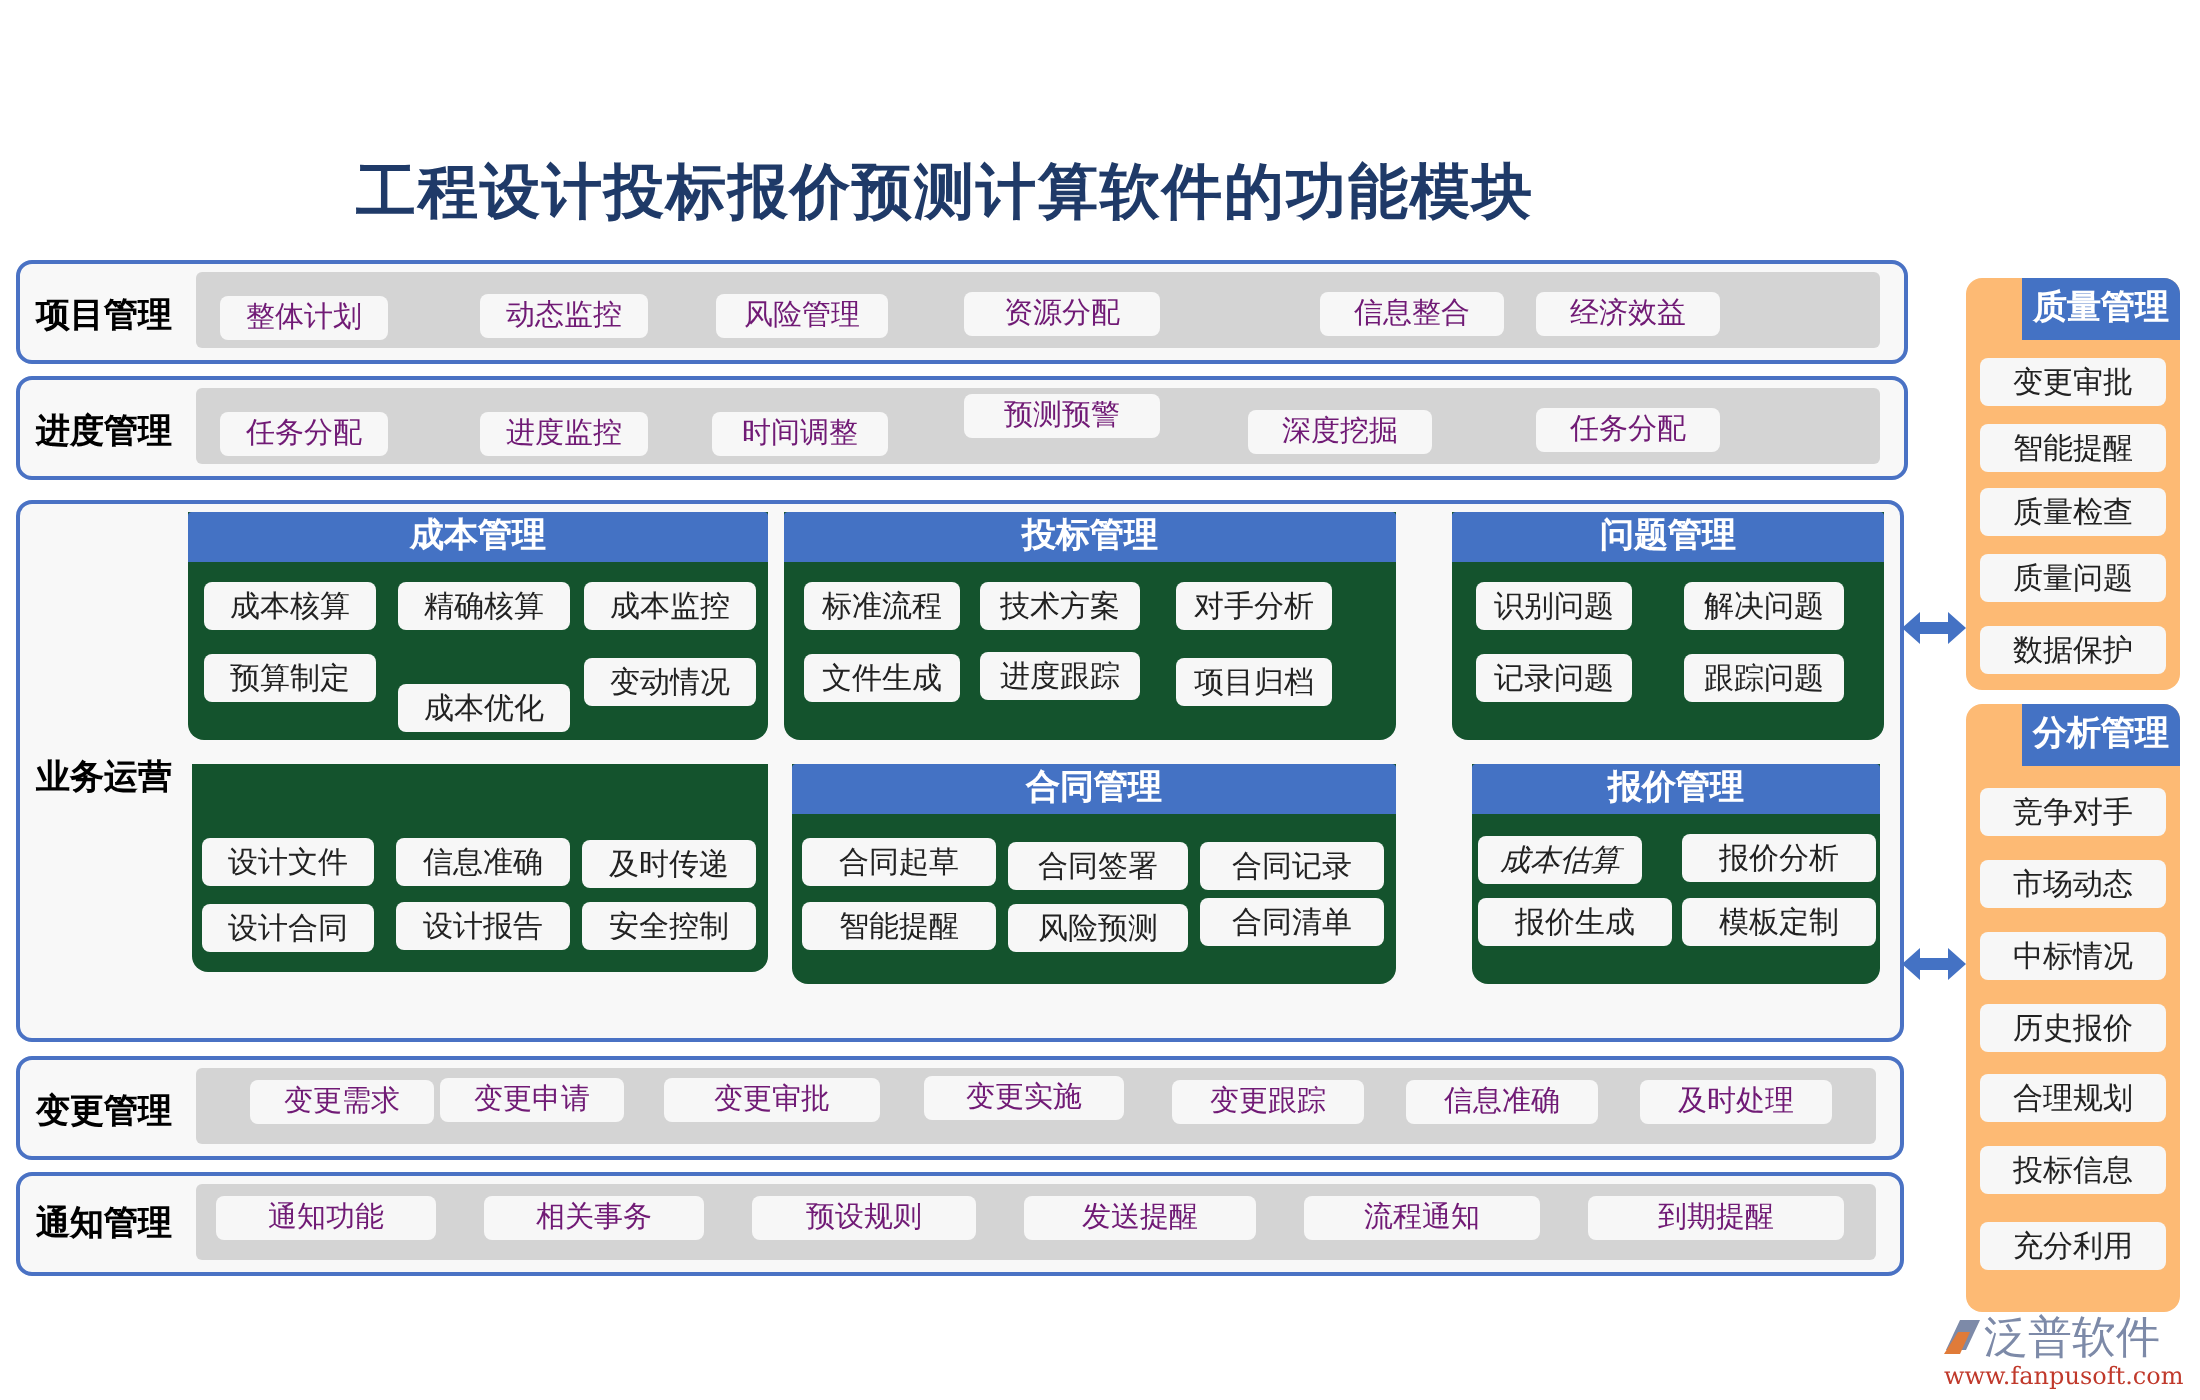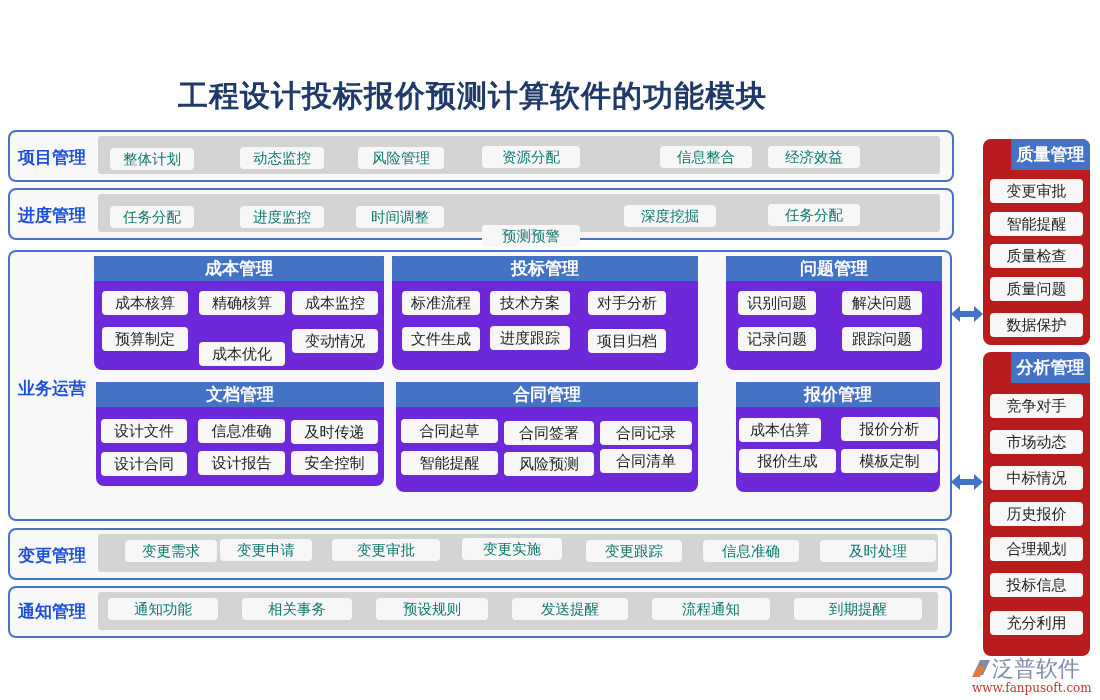--- a/index.html
+++ b/index.html
@@ -11,45 +11,45 @@
   .title {
     position: absolute; left: 178px; top: 76px; width: 620px;
     font-size: 30px; font-weight: bold; color: #1f3a68; letter-spacing: 1px;
     white-space: nowrap;
   }
   .row {
     position: absolute; left: 8px; width: 946px;
     border: 2px solid #4a72c4; border-radius: 8px; background: #f8f8f8;
   }
   .row-label {
-    position: absolute; left: 8px; font-size: 17px; font-weight: bold; color: #1d4ed8;
+    position: absolute; left: 8px; font-size: 17px; font-weight: bold; color: #000000;
     white-space: nowrap;
   }
   .row-bar {
     position: absolute; left: 88px; right: 12px; top: 4px; bottom: 6px;
     background: #d4d4d4; border-radius: 3px;
   }
   .chip {
     position: absolute; height: 22px; background: #f7f7f7; border-radius: 4px;
-    font-size: 14.5px; color: #0f766e; text-align: center; line-height: 22px; white-space: nowrap;
+    font-size: 14.5px; color: #701a75; text-align: center; line-height: 22px; white-space: nowrap;
   }
   .group {
-    position: absolute; background: #6d28d9; border-radius: 0 0 8px 8px;
+    position: absolute; background: #14532d; border-radius: 0 0 8px 8px;
   }
   .group-head {
     position: absolute; left: 0; right: 0; top: 0; height: 25px;
     background: #4472c4; color: #fff; font-size: 17px; font-weight: bold;
     text-align: center; line-height: 25px; border-radius: 2px 2px 0 0;
   }
   .gchip {
     position: absolute; height: 24px; background: #f7f7f7; border-radius: 4px;
     font-size: 15px; color: #222; text-align: center; line-height: 24px; white-space: nowrap;
   }
   .side {
-    position: absolute; left: 983px; width: 107px; background: #b91c1c;
+    position: absolute; left: 983px; width: 107px; background: #fdba74;
     border-radius: 8px; overflow: hidden; padding-left: 28px;
   }
   .side-head {
     height: 31px; background: #4472c4; color: #fff; font-size: 17px; font-weight: bold;
     text-align: center; line-height: 31px;
   }
   .side-chip {
     position: absolute; left: 7px; width: 93px; height: 24px; background: #f7f7f7;
     border-radius: 4px; font-size: 15px; text-align: center; line-height: 24px; color: #222;
   }
@@ -83,21 +83,21 @@
     <div class="chip" style="left:670px;top:10px;width:92px;">经济效益</div>
   </div>
 </div>
 
 <div class="row" style="top:188px;height:52px;">
   <div class="row-label" style="top:14px;">进度管理</div>
   <div class="row-bar">
     <div class="chip" style="left:12px;top:12px;width:84px;">任务分配</div>
     <div class="chip" style="left:142px;top:12px;width:84px;">进度监控</div>
     <div class="chip" style="left:258px;top:12px;width:88px;">时间调整</div>
-    <div class="chip" style="left:384px;top:3px;width:98px;margin-top:28px;">预测预警</div>
+    <div class="chip" style="left:384px;top:3px;width:98px;">预测预警</div>
     <div class="chip" style="left:526px;top:11px;width:92px;">深度挖掘</div>
     <div class="chip" style="left:670px;top:10px;width:92px;">任务分配</div>
   </div>
 </div>
 
 <div class="row" style="top:250px;height:271px;width:944px;">
   <div class="row-label" style="top:125px;">业务运营</div>
 
   <div class="group" style="left:84px;top:4px;width:290px;height:114px;">
     <div class="group-head">成本管理</div>
@@ -121,58 +121,57 @@
 
   <div class="group" style="left:716px;top:4px;width:216px;height:114px;">
     <div class="group-head">问题管理</div>
     <div class="gchip" style="left:12px;top:35px;width:78px;">识别问题</div>
     <div class="gchip" style="left:116px;top:35px;width:80px;">解决问题</div>
     <div class="gchip" style="left:12px;top:71px;width:78px;">记录问题</div>
     <div class="gchip" style="left:116px;top:71px;width:80px;">跟踪问题</div>
   </div>
 
   <div class="group" style="left:86px;top:130px;width:288px;height:104px;">
-    <div class="group-head">文档管理</div>
     <div class="gchip" style="left:5px;top:37px;width:86px;">设计文件</div>
     <div class="gchip" style="left:102px;top:37px;width:87px;">信息准确</div>
     <div class="gchip" style="left:195px;top:38px;width:87px;">及时传递</div>
     <div class="gchip" style="left:5px;top:70px;width:86px;">设计合同</div>
     <div class="gchip" style="left:102px;top:69px;width:87px;">设计报告</div>
     <div class="gchip" style="left:195px;top:69px;width:87px;">安全控制</div>
   </div>
 
   <div class="group" style="left:386px;top:130px;width:302px;height:110px;">
     <div class="group-head">合同管理</div>
     <div class="gchip" style="left:5px;top:37px;width:97px;">合同起草</div>
     <div class="gchip" style="left:108px;top:39px;width:90px;">合同签署</div>
     <div class="gchip" style="left:204px;top:39px;width:92px;">合同记录</div>
     <div class="gchip" style="left:5px;top:69px;width:97px;">智能提醒</div>
     <div class="gchip" style="left:108px;top:70px;width:90px;">风险预测</div>
     <div class="gchip" style="left:204px;top:67px;width:92px;">合同清单</div>
   </div>
 
   <div class="group" style="left:726px;top:130px;width:204px;height:110px;">
     <div class="group-head">报价管理</div>
-    <div class="gchip" style="left:3px;top:36px;width:82px;">成本估算</div>
+    <div class="gchip" style="left:3px;top:36px;width:82px;font-style:italic;">成本估算</div>
     <div class="gchip" style="left:105px;top:35px;width:97px;">报价分析</div>
     <div class="gchip" style="left:3px;top:67px;width:97px;">报价生成</div>
     <div class="gchip" style="left:105px;top:67px;width:97px;">模板定制</div>
   </div>
 </div>
 
 <div class="row" style="top:528px;height:52px;width:944px;">
   <div class="row-label" style="top:14px;">变更管理</div>
   <div class="row-bar">
     <div class="chip" style="left:10px;top:6px;width:92px;margin-left:17px;">变更需求</div>
     <div class="chip" style="left:122px;top:5px;width:92px;">变更申请</div>
     <div class="chip" style="left:234px;top:5px;width:108px;">变更审批</div>
     <div class="chip" style="left:364px;top:4px;width:100px;">变更实施</div>
     <div class="chip" style="left:488px;top:6px;width:96px;">变更跟踪</div>
     <div class="chip" style="left:605px;top:6px;width:96px;">信息准确</div>
-    <div class="chip" style="left:722px;top:6px;width:116px;">及时处理</div>
+    <div class="chip" style="left:722px;top:6px;width:96px;">及时处理</div>
   </div>
 </div>
 
 <div class="row" style="top:586px;height:52px;width:944px;">
   <div class="row-label" style="top:12px;">通知管理</div>
   <div class="row-bar">
     <div class="chip" style="left:10px;top:6px;width:110px;">通知功能</div>
     <div class="chip" style="left:144px;top:6px;width:110px;">相关事务</div>
     <div class="chip" style="left:278px;top:6px;width:112px;">预设规则</div>
     <div class="chip" style="left:414px;top:6px;width:116px;">发送提醒</div>

